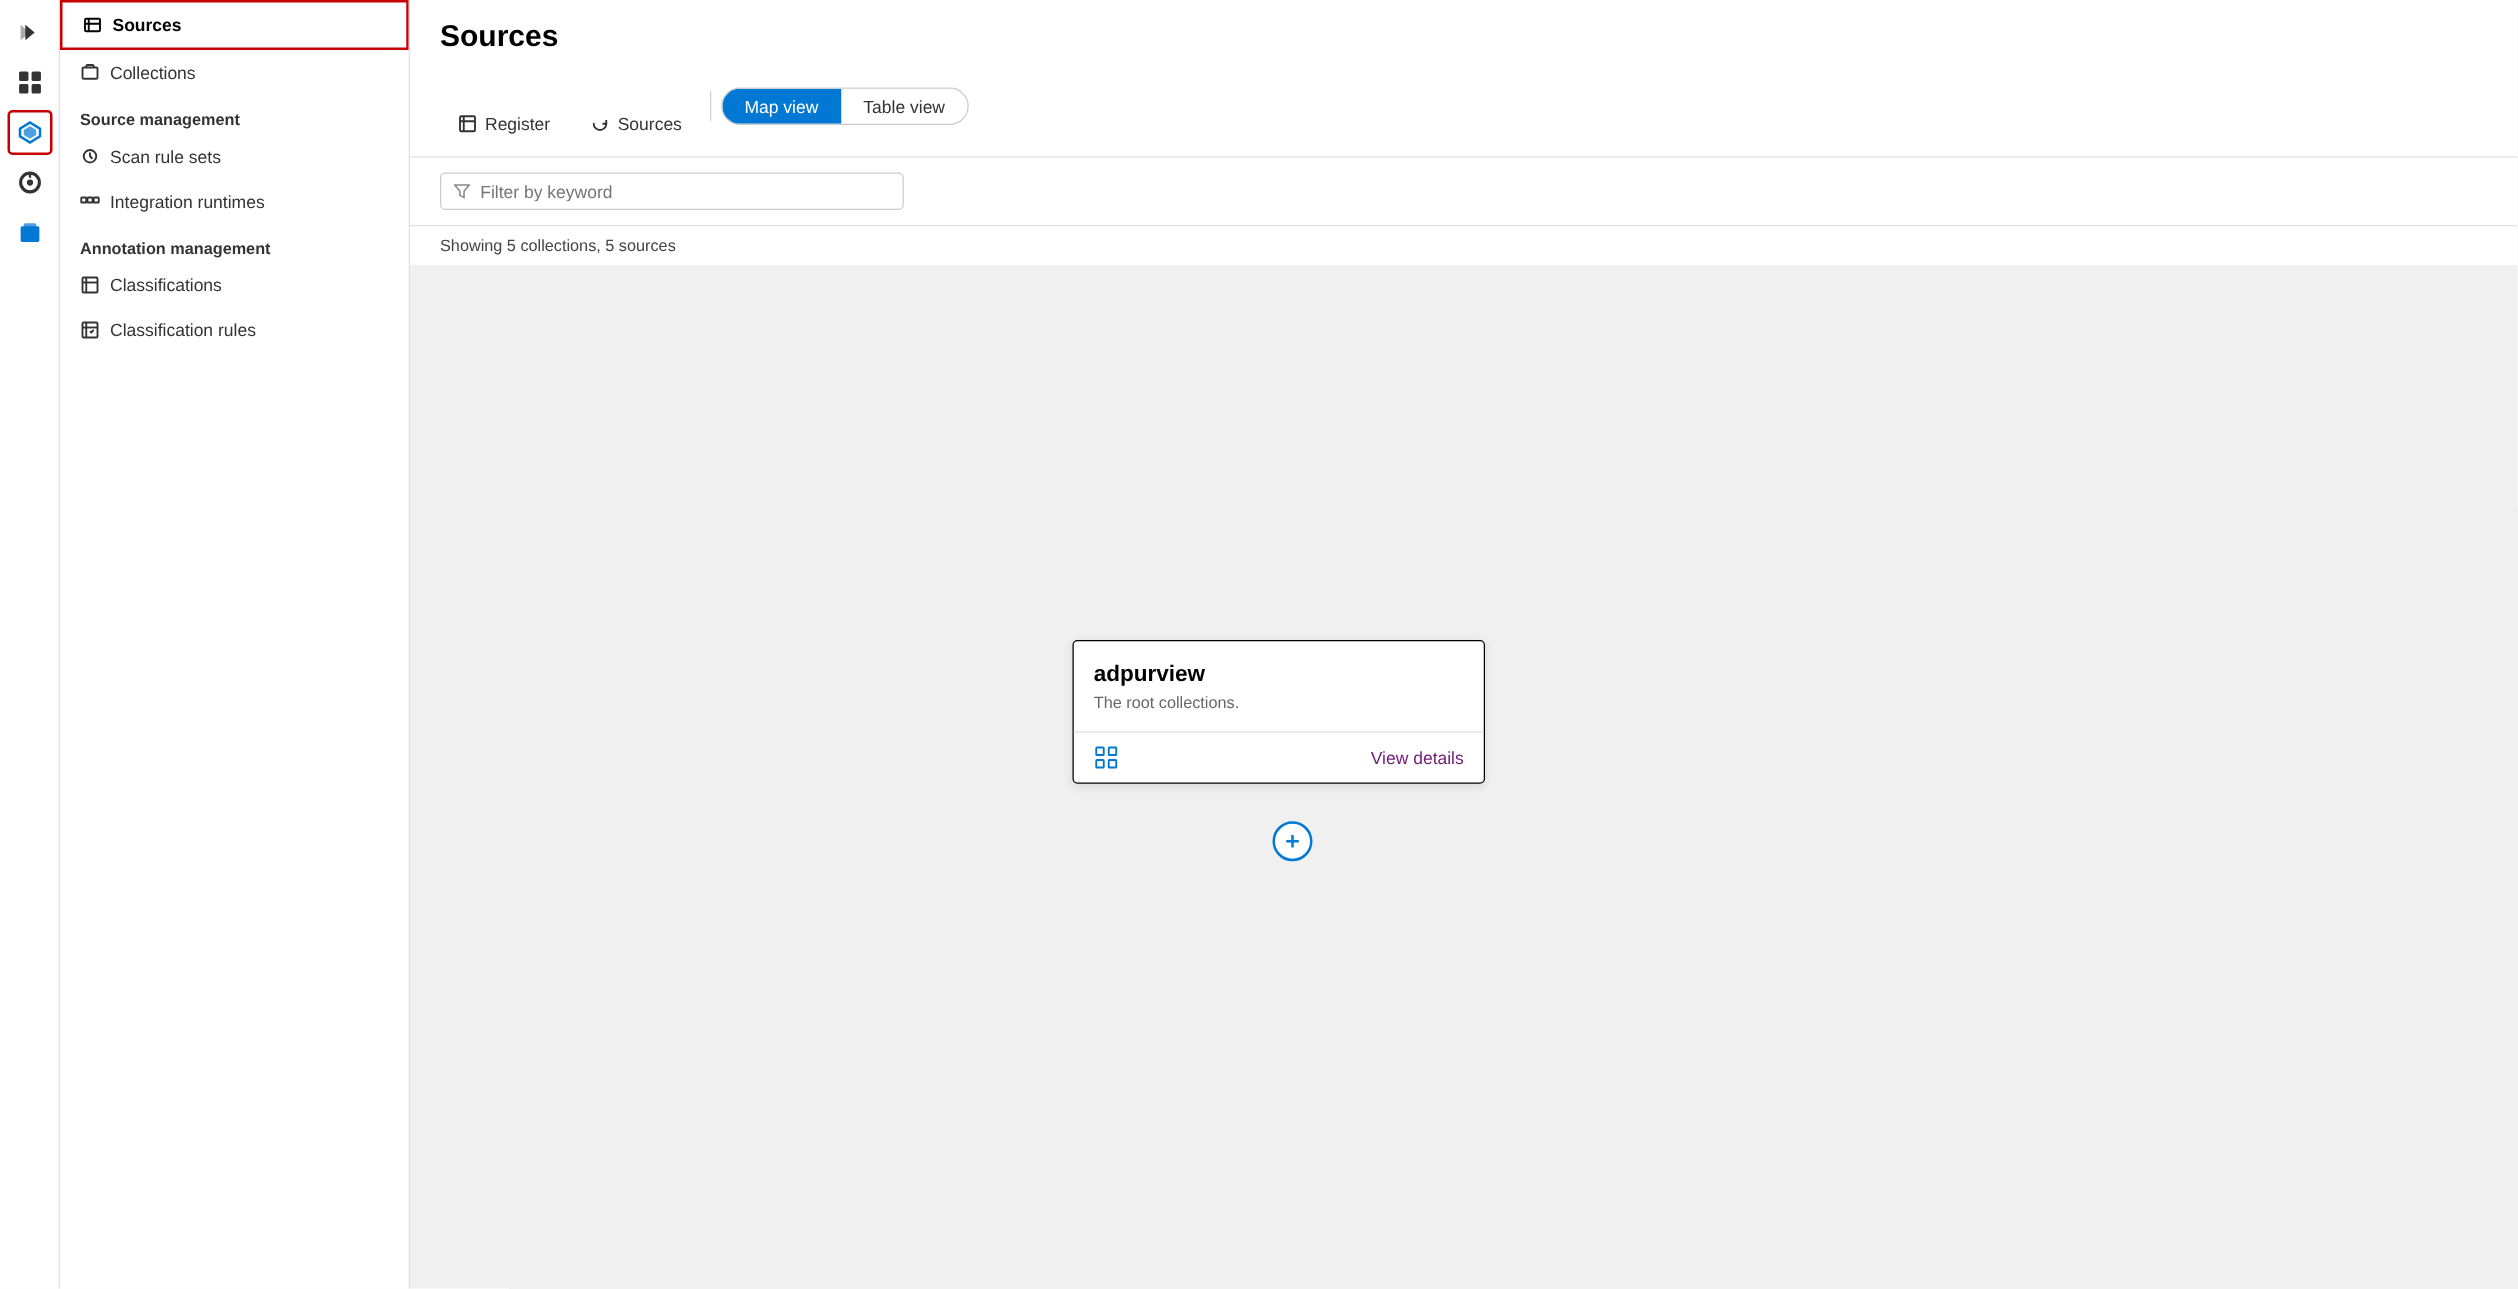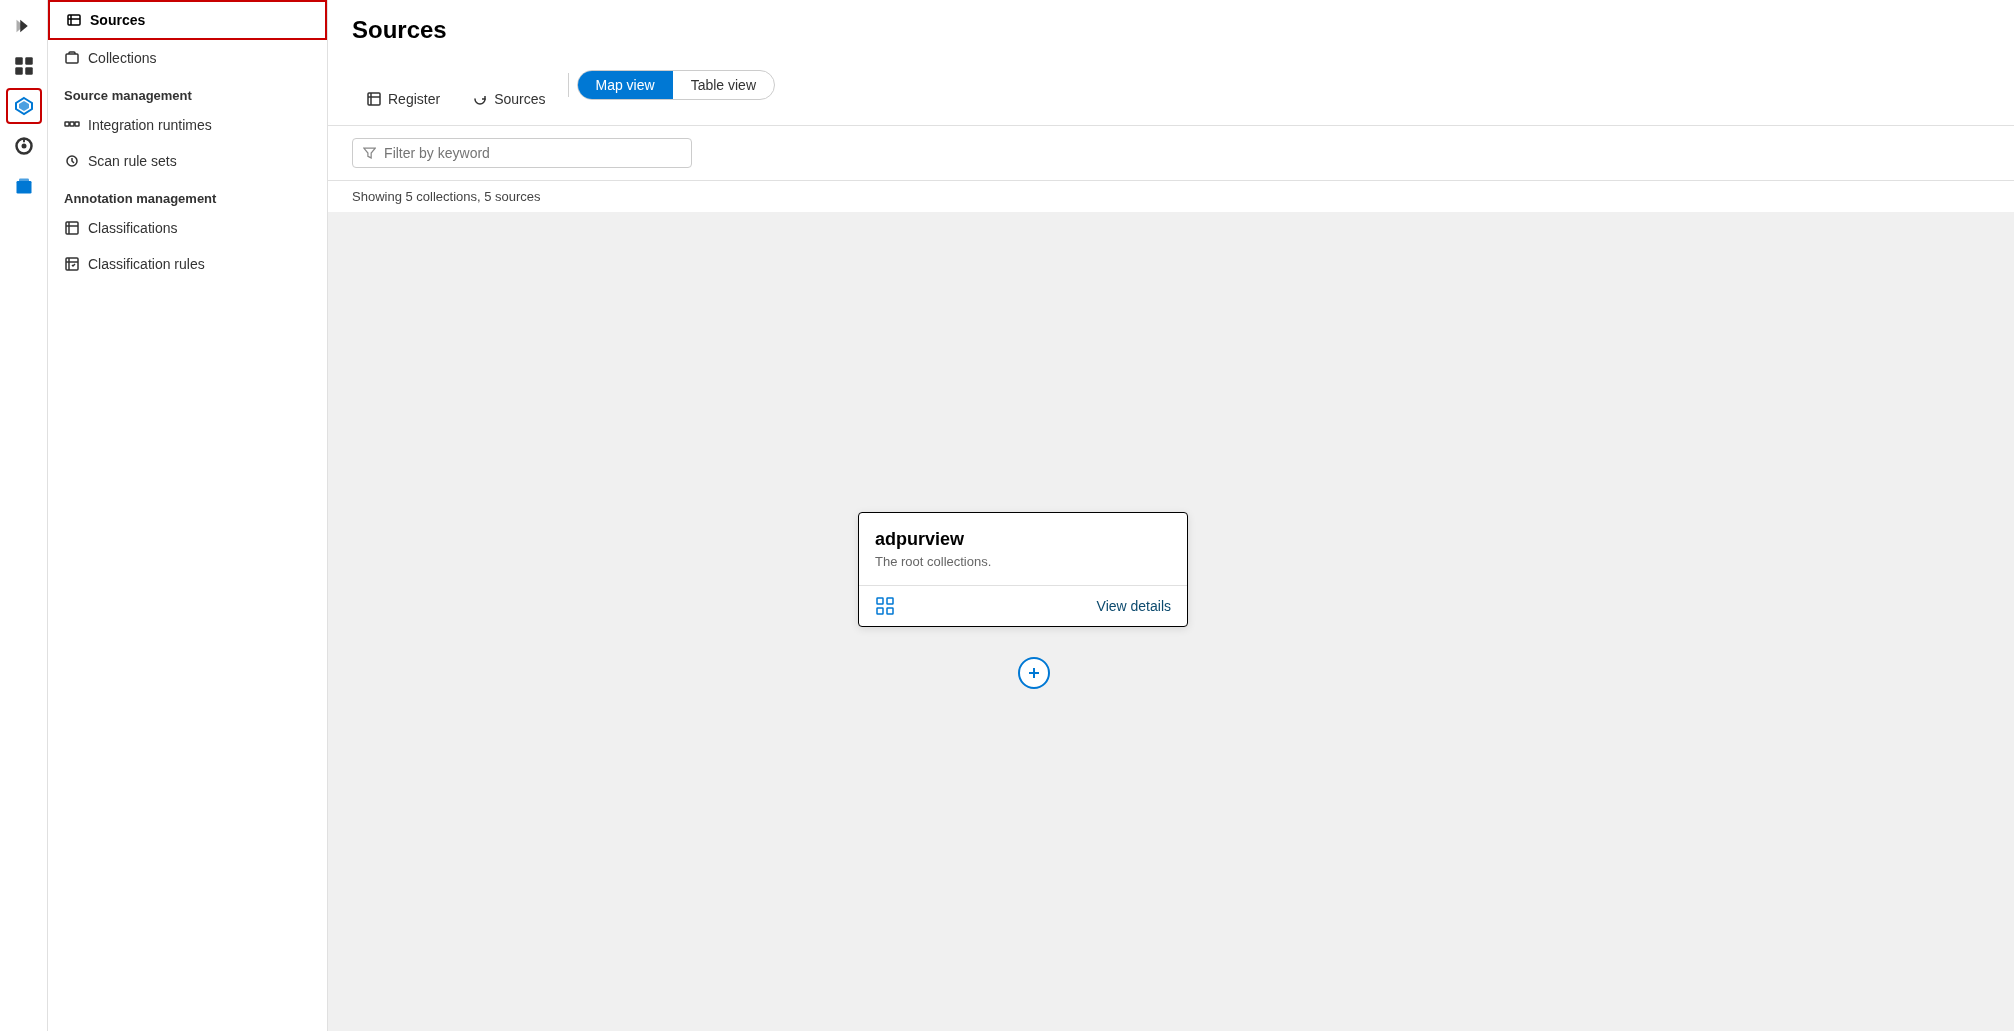--- a/index.html
+++ b/index.html
@@ -130,21 +130,21 @@
       padding: 12px 24px;
       border-bottom: 1px solid #e0e0e0;
     }
     .filter-input-wrapper {
       display: flex;
       align-items: center;
       gap: 8px;
       border: 1px solid #ccc;
       border-radius: 4px;
       padding: 6px 10px;
-      width: 340px;
+      width: 371px;
       background: #fff;
     }
     .filter-input-wrapper input {
       border: none;
       outline: none;
       font-size: 14px;
       color: #666;
       width: 100%;
       background: transparent;
     }
@@ -188,21 +188,21 @@
       color: #666;
     }
     .card-footer {
       display: flex;
       align-items: center;
       justify-content: space-between;
       padding: 10px 16px;
       border-top: 1px solid #e0e0e0;
     }
     .card-link {
-      color: #0c4a6e;
+      color: #701a75;
       cursor: pointer;
       font-size: 14px;
       text-decoration: none;
     }
 
     
     .plus-icon-wrapper {
       position: absolute;
       left: 685px;
       top: 440px;
@@ -274,34 +274,34 @@
       <path d="M5 4V3a1 1 0 011-1h4a1 1 0 011 1v1"></path>
     </svg>
     <span>Collections</span>
   </div>
 
   <div class="sidebar-section-title">
     <span>Source management</span>
   </div>
   <div class="sidebar-item">
     <svg viewBox="0 0 16 16" fill="none" stroke="currentColor" stroke-width="1.5">
+      <circle cx="8" cy="8" r="5"></circle>
+      <path d="M8 5v3l2 2"></path>
+    </svg>
+    <span>Scan rule sets</span>
+  </div>
+  <div class="sidebar-item">
+    <svg viewBox="0 0 16 16" fill="none" stroke="currentColor" stroke-width="1.5">
       <rect x="1" y="5" width="4" height="4" rx="0.5"></rect>
       <rect x="11" y="5" width="4" height="4" rx="0.5"></rect>
       <rect x="6" y="5" width="4" height="4" rx="0.5"></rect>
       <line x1="5" y1="7" x2="6" y2="7"></line>
       <line x1="10" y1="7" x2="11" y2="7"></line>
     </svg>
     <span>Integration runtimes</span>
-  </div>
-  <div class="sidebar-item">
-    <svg viewBox="0 0 16 16" fill="none" stroke="currentColor" stroke-width="1.5">
-      <circle cx="8" cy="8" r="5"></circle>
-      <path d="M8 5v3l2 2"></path>
-    </svg>
-    <span>Scan rule sets</span>
   </div>
 
   <div class="sidebar-section-title">
     <span>Annotation management</span>
   </div>
   <div class="sidebar-item">
     <svg viewBox="0 0 16 16" fill="none" stroke="currentColor" stroke-width="1.5">
       <rect x="2" y="2" width="12" height="12" rx="1"></rect>
       <line x1="5" y1="2" x2="5" y2="14"></line>
       <line x1="2" y1="6" x2="14" y2="6"></line>

